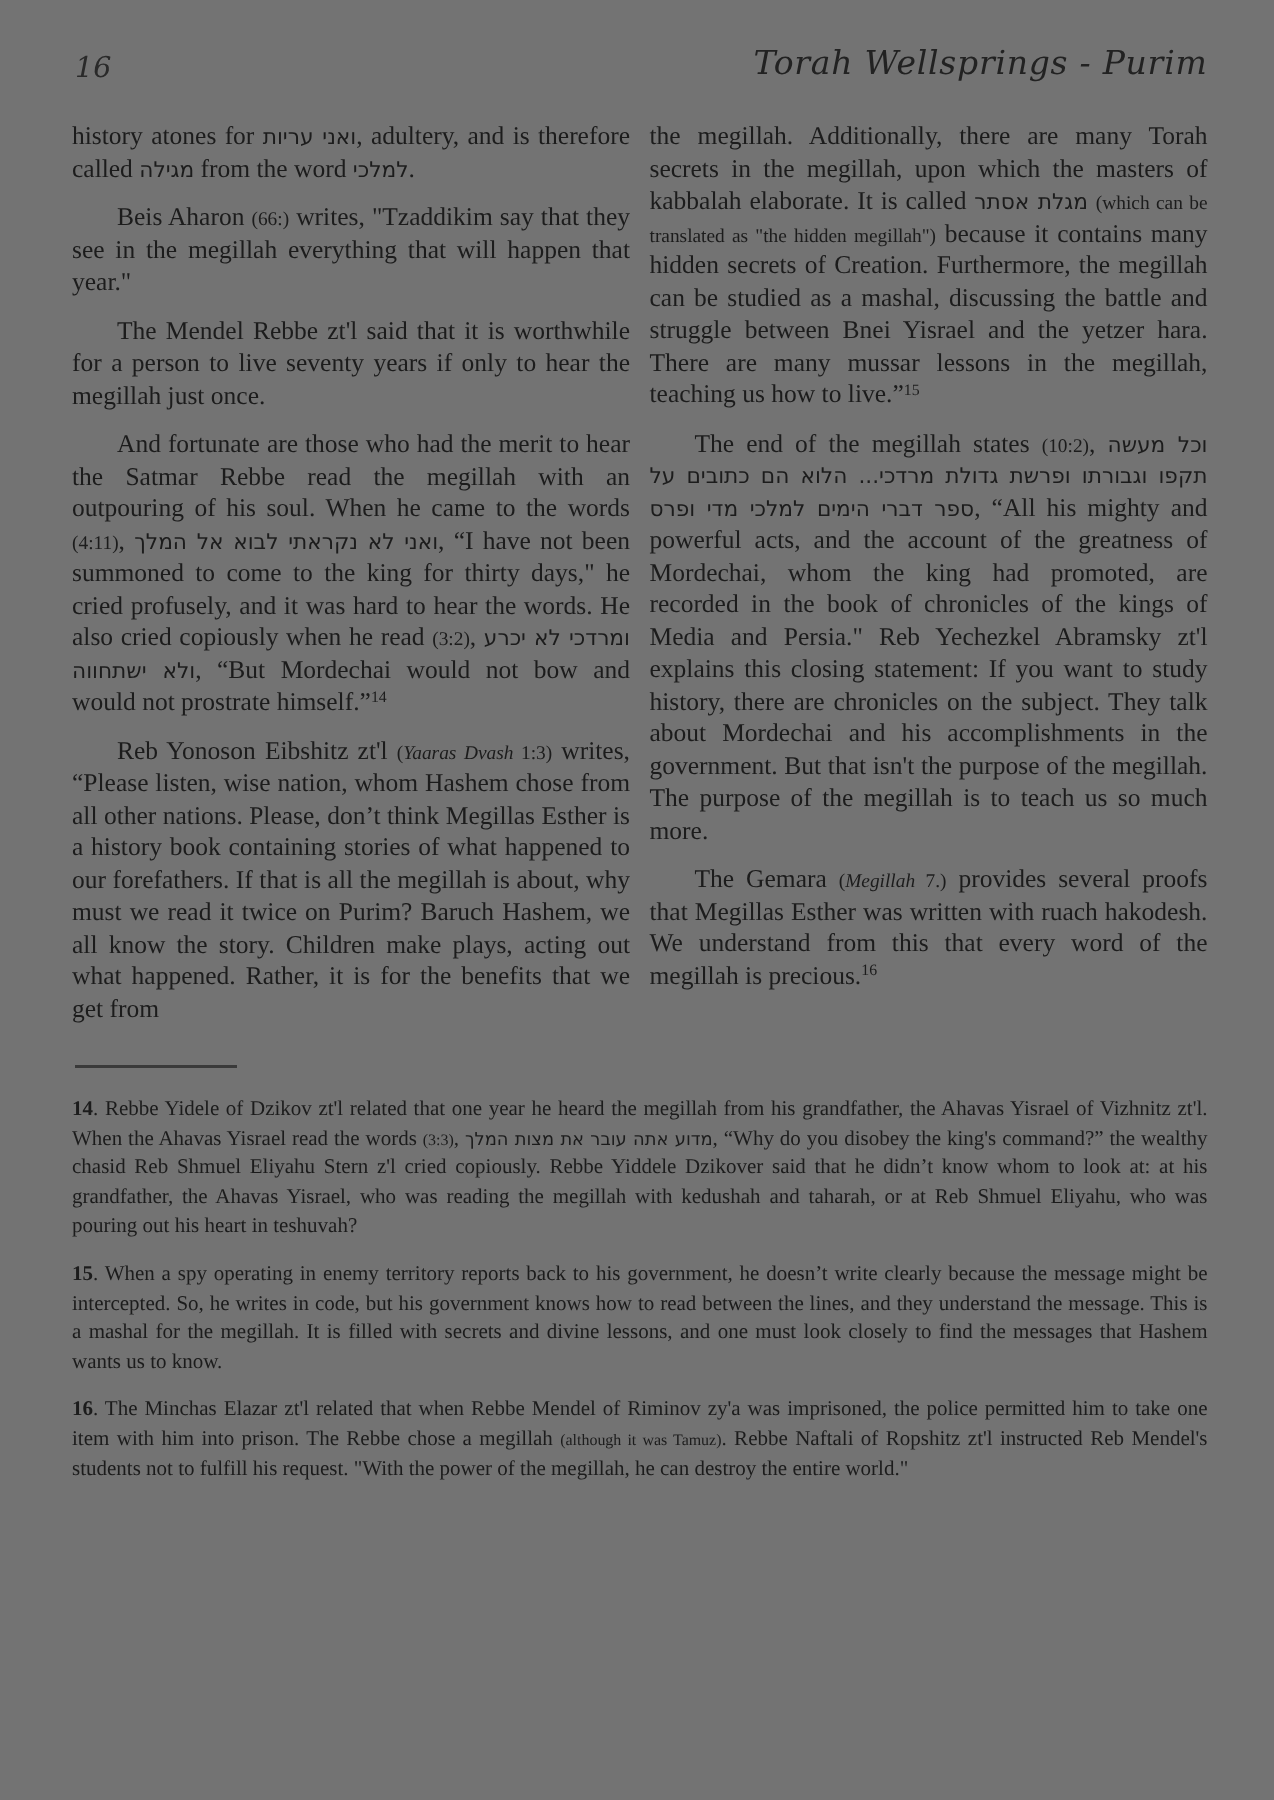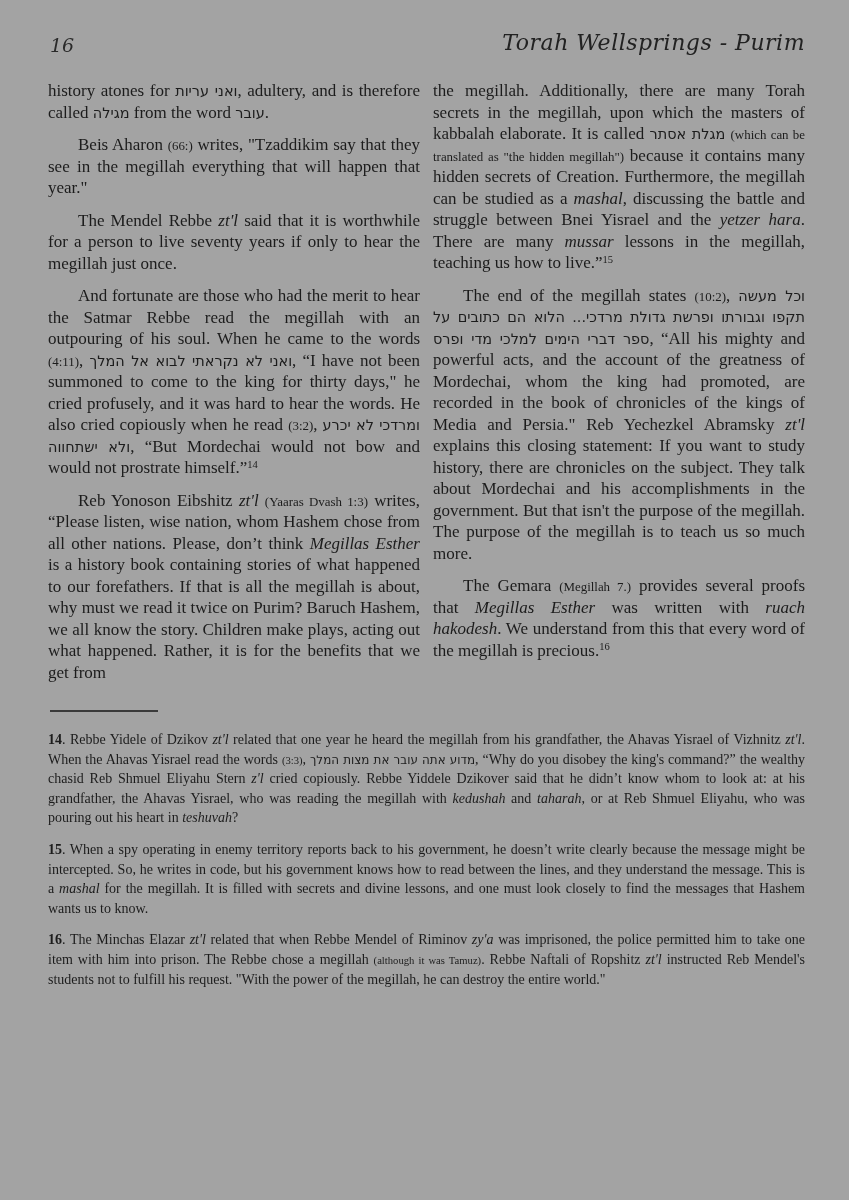--- a/index.html
+++ b/index.html
@@ -7,21 +7,21 @@
   body {
     width: 849px; height: 1200px;
     overflow: hidden;
     font-family: "Liberation Serif", serif;
     color: #1c1c1c;
     position: relative;
   }
   .page {
     width: 849px; height: 1200px;
     padding: 28px 44px 20px 48px;
-    background: #a3a3a3;
+    background: #737373;
   }
   
   .header { position: relative; height: 42px; }
   .page-num {
     position: absolute; left: 2px; top: 6px;
     font-style: italic; font-size: 19px; color: #2a2a2a;
     font-family: "DejaVu Serif", serif;
   }
   .title {
     text-align: right;
@@ -40,23 +40,23 @@
   }
   .column {
     flex: 1 1 0;
     font-size: 17px;
     line-height: 1.265;
     text-align: justify;
   }
   .para { margin-bottom: 11px; text-indent: 30px; }
   .para.noindent { text-indent: 0; }
   
-  .seg-i   { font-style: italic; }
+  .seg-i   { }
   .seg-ref { font-size: 0.76em; }
-  .seg-refi{ font-size: 0.76em; }
+  .seg-refi{ font-size: 0.76em; font-style: italic; }
   .seg-he  { font-family: "DejaVu Sans", sans-serif; font-size: 0.85em; }
   .seg-sup { font-size: 0.62em; position: relative; top: -0.5em; }
   
   .fn-sep {
     width: 108px; height: 0;
     border-top: 2px solid #3a3a3a;
     margin: 16px 0 18px 2px;
   }
   .footnotes {
     font-size: 14px;
@@ -71,21 +71,21 @@
 
 <div class="page">
 
   <div class="header">
     <span class="page-num">16</span>
     <div class="title">Torah Wellsprings - Purim</div>
   </div>
 
   <div class="columns">
     <div class="column">
-        <p class="para noindent"><span>history atones for </span><span class="seg-he" dir="rtl">ואני עריות</span><span>, adultery, and is therefore called </span><span class="seg-he" dir="rtl">מגילה</span><span> from the word </span><span class="seg-he" dir="rtl">עובר</span><span>.</span></p>
+        <p class="para noindent"><span>history atones for </span><span class="seg-he" dir="rtl">ואני עריות</span><span>, adultery, and is therefore called </span><span class="seg-he" dir="rtl">מגילה</span><span> from the word </span><span class="seg-he" dir="rtl">למלכי</span><span>.</span></p>
         <p class="para"><span>Beis Aharon </span><span class="seg-ref">(66:)</span><span> writes, "Tzaddikim say that they see in the megillah everything that will happen that year."</span></p>
         <p class="para"><span>The Mendel Rebbe </span><span class="seg-i">zt'l</span><span> said that it is worthwhile for a person to live seventy years if only to hear the megillah just once.</span></p>
         <p class="para"><span>And fortunate are those who had the merit to hear the Satmar Rebbe read the megillah with an outpouring of his soul. When he came to the words </span><span class="seg-ref">(4:11)</span><span>, </span><span class="seg-he" dir="rtl">ואני לא נקראתי לבוא אל המלך</span><span>, “I have not been summoned to come to the king for thirty days," he cried profusely, and it was hard to hear the words. He also cried copiously when he read </span><span class="seg-ref">(3:2)</span><span>, </span><span class="seg-he" dir="rtl">ומרדכי לא יכרע ולא ישתחווה</span><span>, “But Mordechai would not bow and would not prostrate himself.”</span><span class="seg-sup">14</span></p>
         <p class="para"><span>Reb Yonoson Eibshitz </span><span class="seg-i">zt'l</span><span> </span><span class="seg-ref">(</span><span class="seg-refi">Yaaras Dvash</span><span class="seg-ref"> 1:3)</span><span> writes, “Please listen, wise nation, whom Hashem chose from all other nations. Please, don’t think </span><span class="seg-i">Megillas Esther</span><span> is a history book containing stories of what happened to our forefathers. If that is all the megillah is about, why must we read it twice on Purim? Baruch Hashem, we all know the story. Children make plays, acting out what happened. Rather, it is for the benefits that we get from</span></p>
       </div>
     <div class="column">
         <p class="para noindent"><span>the megillah. Additionally, there are many Torah secrets in the megillah, upon which the masters of kabbalah elaborate. It is called </span><span class="seg-he" dir="rtl">מגלת אסתר</span><span> </span><span class="seg-ref">(which can be translated as "the hidden megillah")</span><span> because it contains many hidden secrets of Creation. Furthermore, the megillah can be studied as a </span><span class="seg-i">mashal</span><span>, discussing the battle and struggle between Bnei Yisrael and the </span><span class="seg-i">yetzer hara</span><span>. There are many </span><span class="seg-i">mussar</span><span> lessons in the megillah, teaching us how to live.”</span><span class="seg-sup">15</span></p>
         <p class="para"><span>The end of the megillah states </span><span class="seg-ref">(10:2)</span><span>, </span><span class="seg-he" dir="rtl">וכל מעשה תקפו וגבורתו ופרשת גדולת מרדכי... הלוא הם כתובים על ספר דברי הימים למלכי מדי ופרס</span><span>, “All his mighty and powerful acts, and the account of the greatness of Mordechai, whom the king had promoted, are recorded in the book of chronicles of the kings of Media and Persia." Reb Yechezkel Abramsky </span><span class="seg-i">zt'l</span><span> explains this closing statement: If you want to study history, there are chronicles on the subject. They talk about Mordechai and his accomplishments in the government. But that isn't the purpose of the megillah. The purpose of the megillah is to teach us so much more.</span></p>
         <p class="para"><span>The Gemara </span><span class="seg-ref">(</span><span class="seg-refi">Megillah</span><span class="seg-ref"> 7.)</span><span> provides several proofs that </span><span class="seg-i">Megillas Esther</span><span> was written with </span><span class="seg-i">ruach hakodesh</span><span>. We understand from this that every word of the megillah is precious.</span><span class="seg-sup">16</span></p>
       </div>

